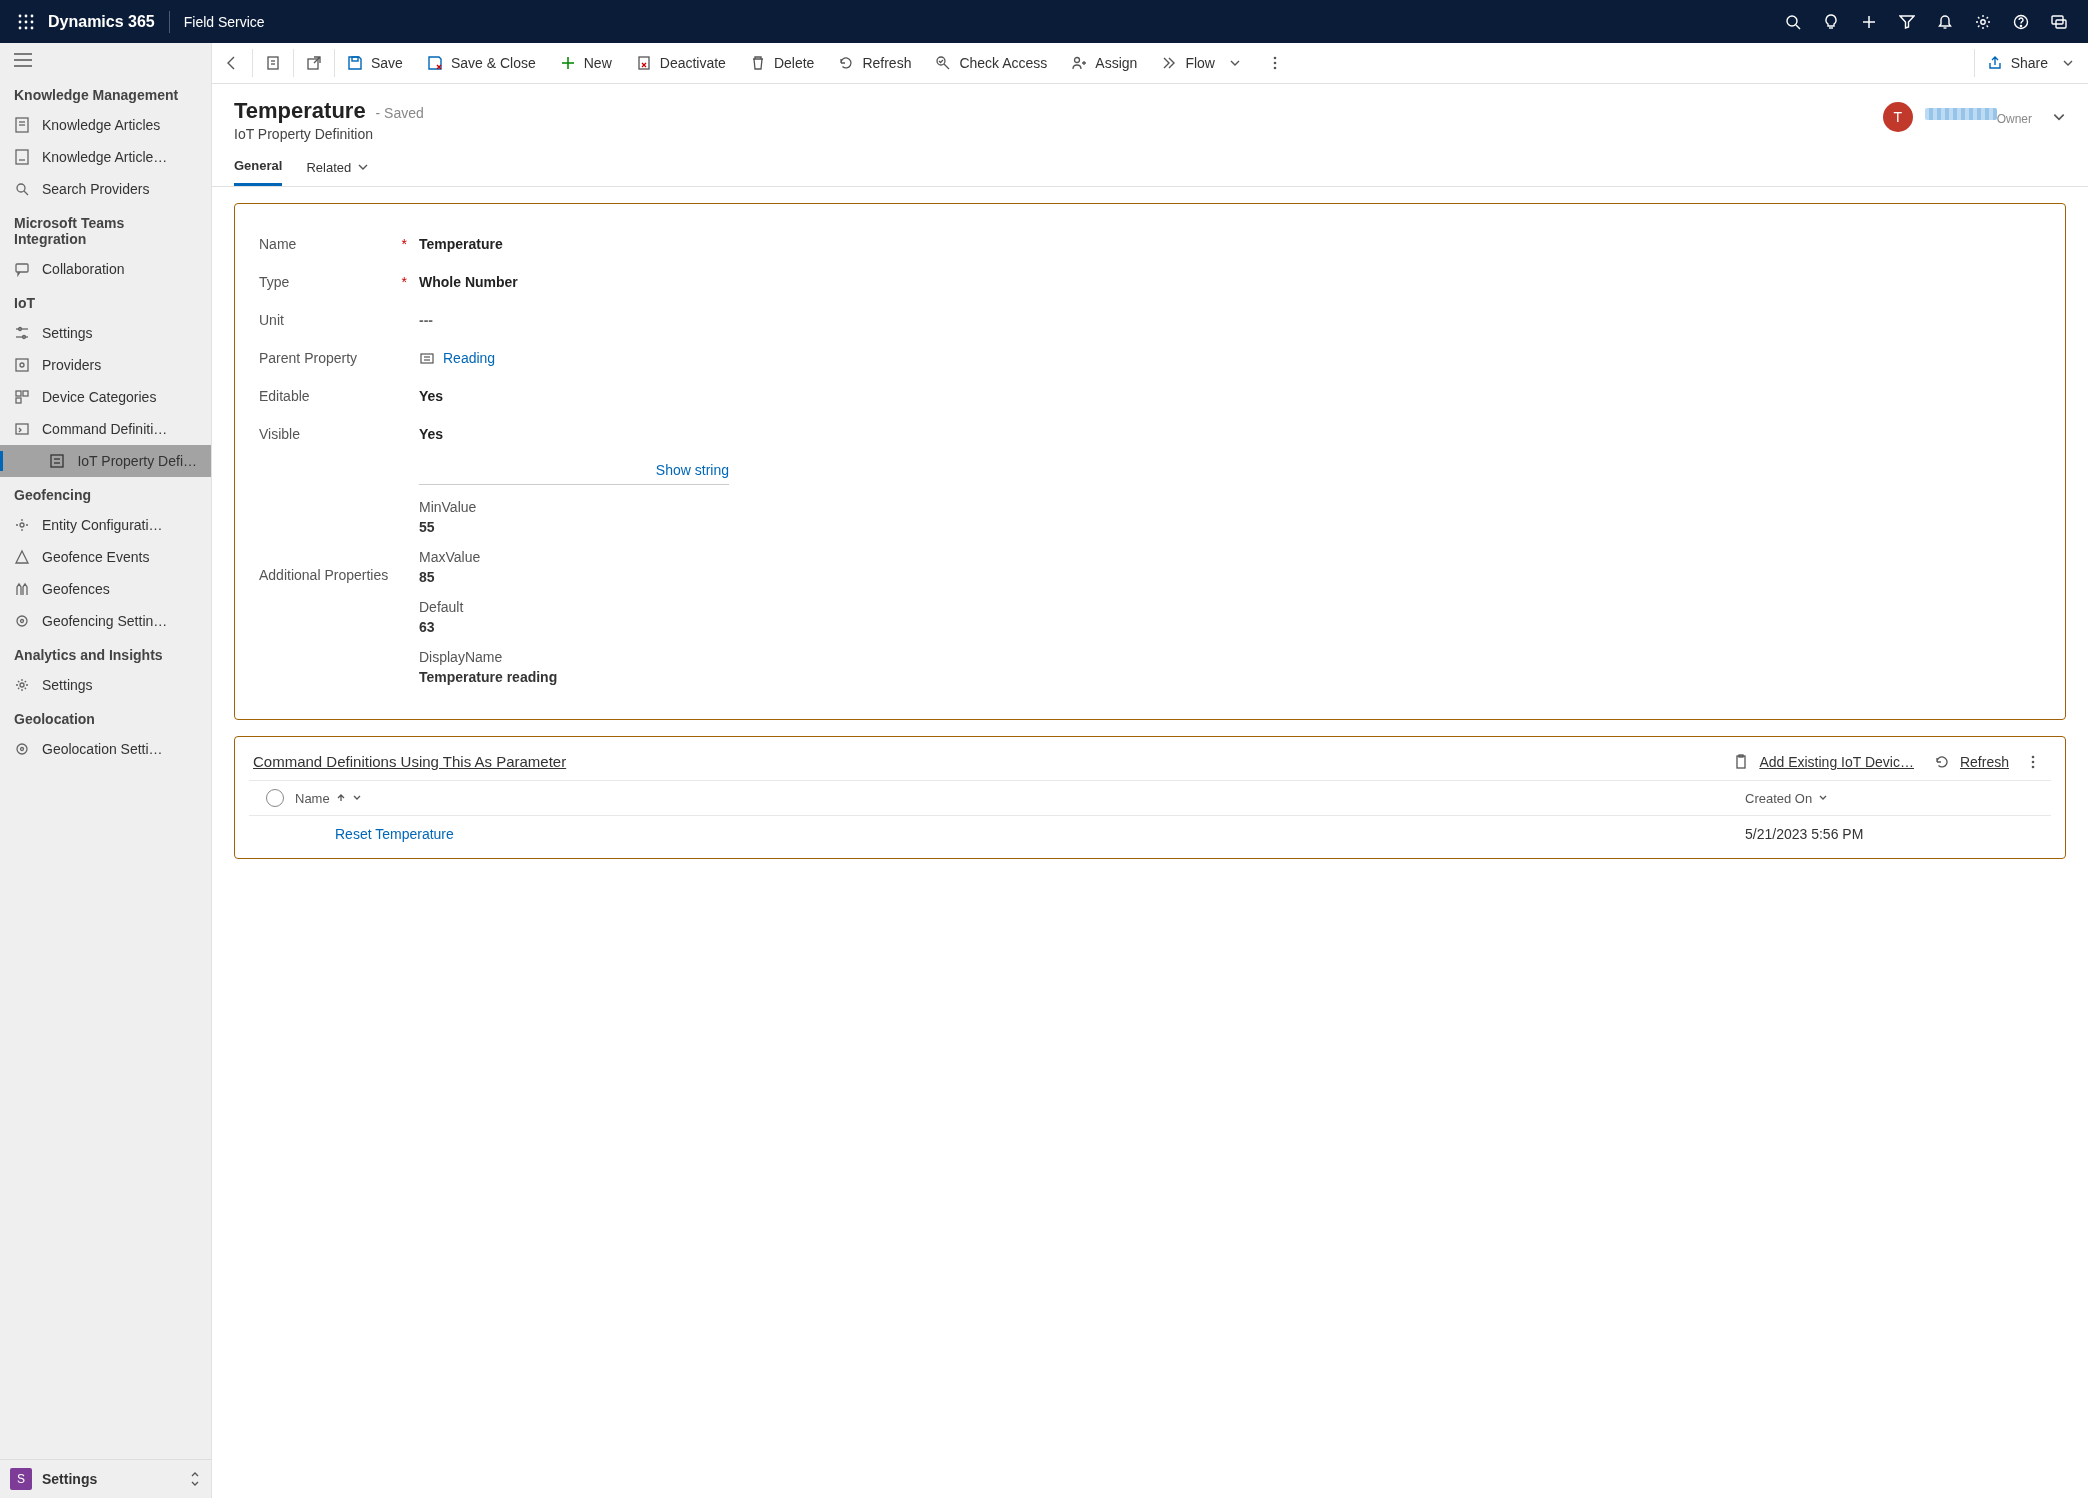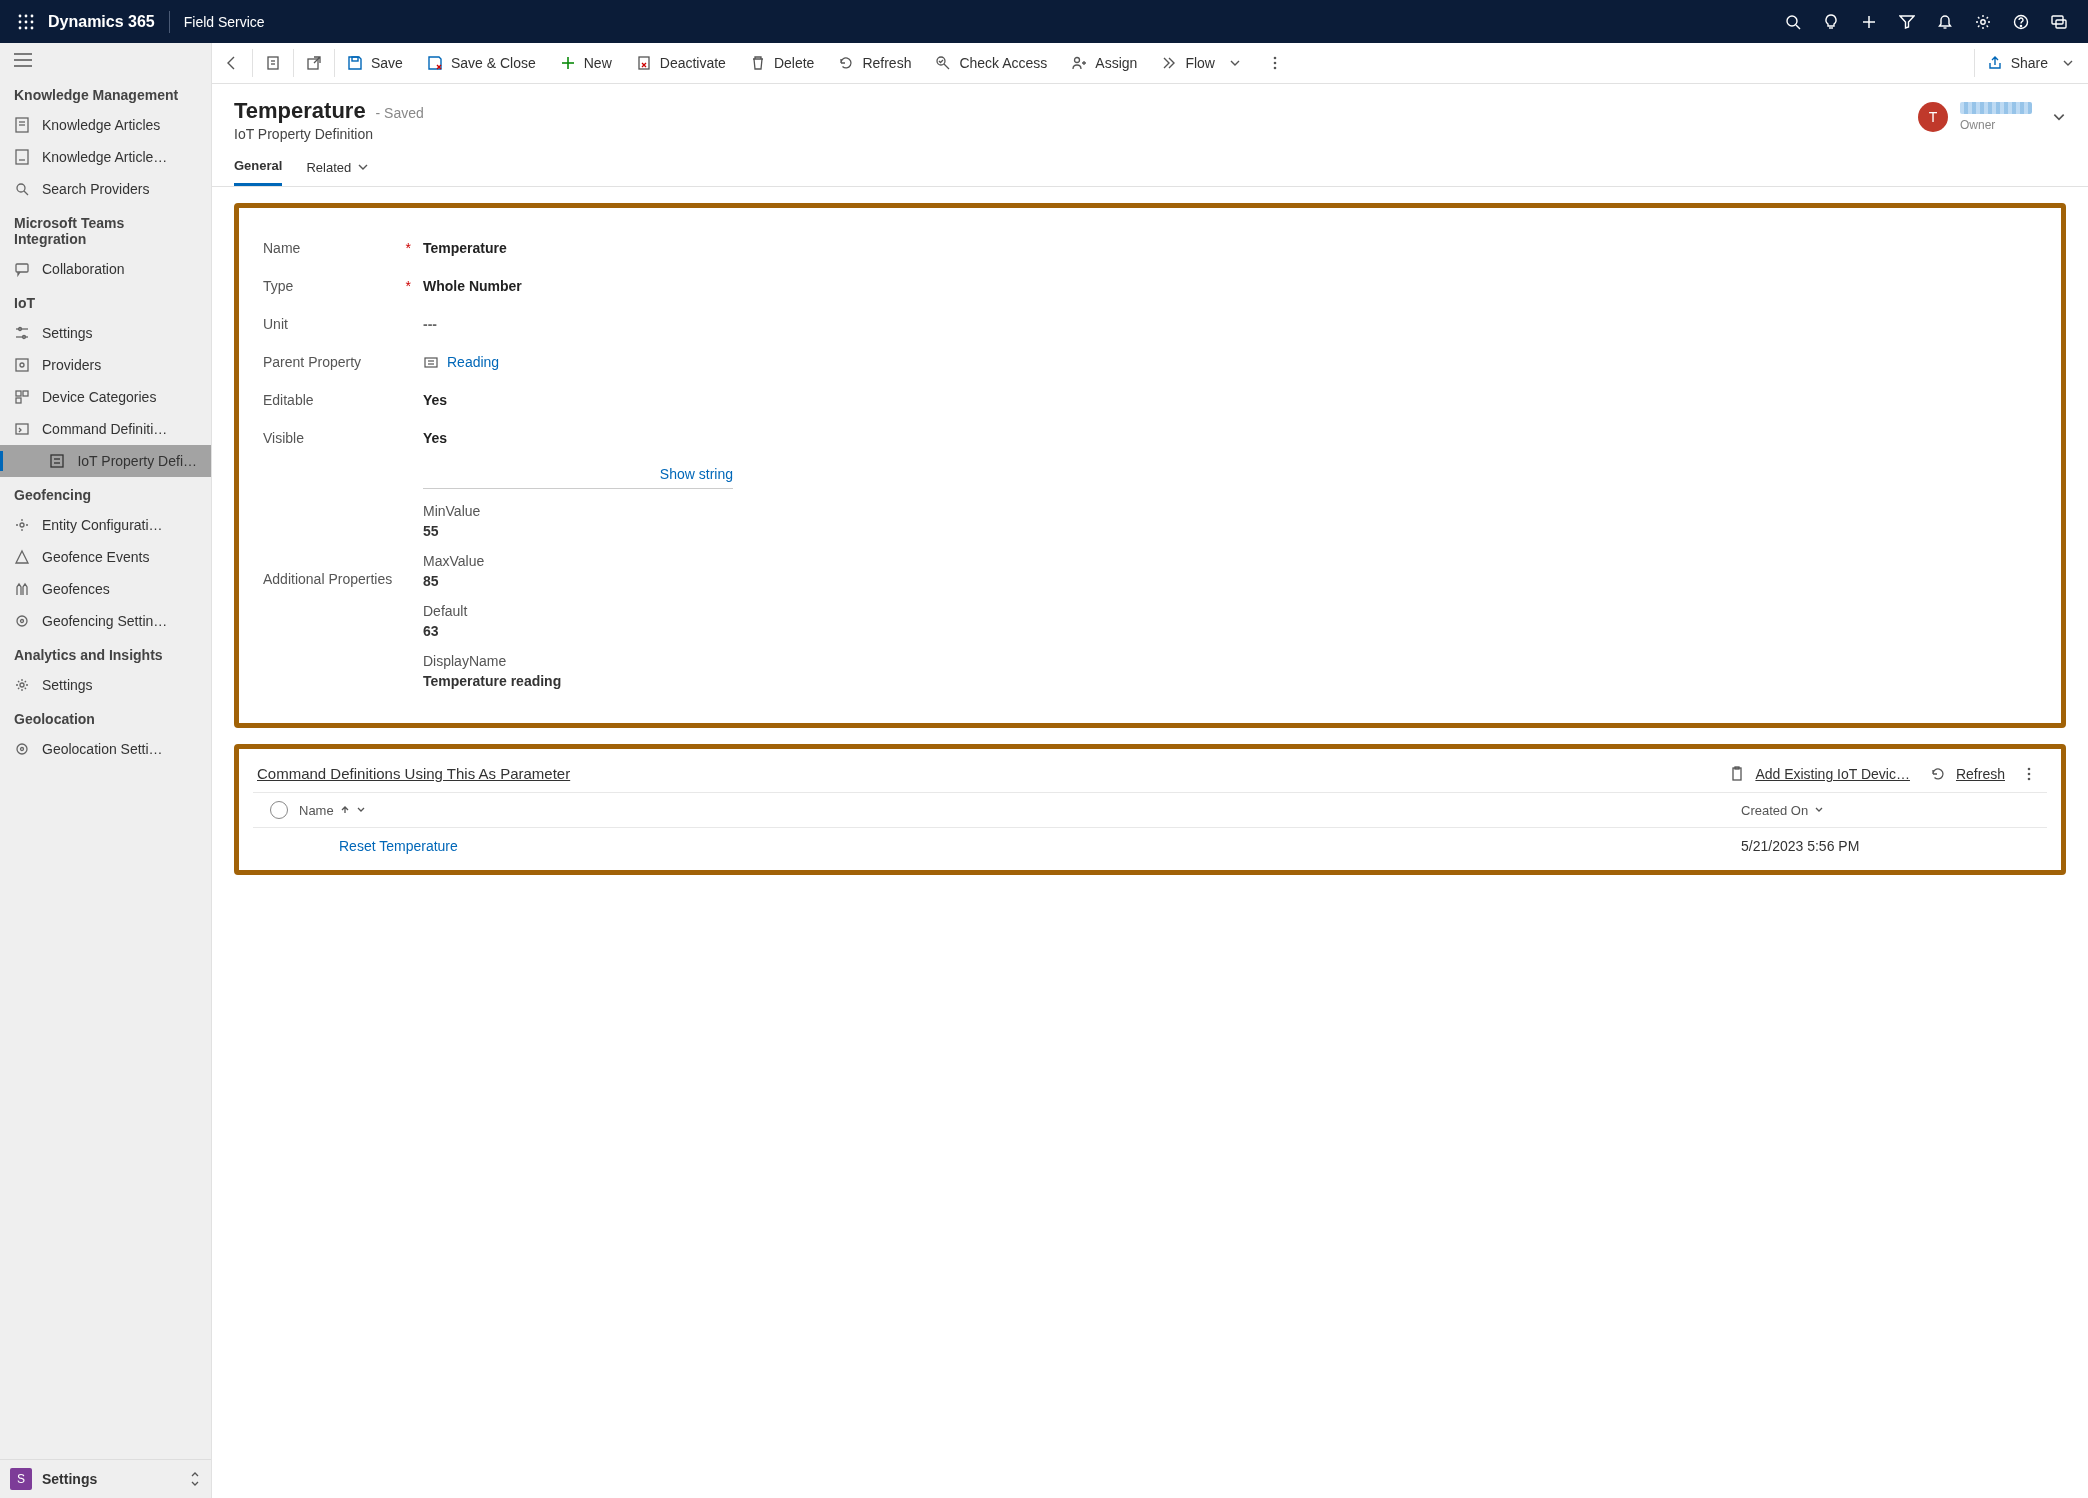--- a/index.html
+++ b/index.html
@@ -45,32 +45,32 @@
   
   
   .page-body { flex: 1; overflow-y: auto; padding: 0; }
   .page-head { display: flex; align-items: flex-start; padding: 14px 22px 0 22px; }
   .page-head-left { flex: 1; }
   .rec-title { font-size: 22px; font-weight: 600; color: #222; display: inline-block; }
   .saved-tag { font-size: 14px; color: #888; font-weight: 400; margin-left: 6px; }
   .rec-subtitle { font-size: 14px; color: #444; margin-top: 2px; }
   .owner-block { display: flex; align-items: center; gap: 12px; margin-top: 4px; }
   .avatar { width: 30px; height: 30px; border-radius: 50%; background: #c0392b; color: #fff; font-size: 14px; display: flex; align-items: center; justify-content: center; }
-  .owner-text { display: flex; flex-direction: column; }
+  .owner-text { display: flex; }
   .owner-name-blur { width: 72px; height: 12px; background: repeating-linear-gradient(90deg,#b6d6f2 0 4px,#8bbde6 4px 8px); opacity: .9; border-radius: 2px; }
   .owner-label { font-size: 12px; color: #888; margin-top: 4px; }
   .owner-caret { margin-left: 8px; cursor: pointer; }
   
   
   .tabs { display: flex; gap: 24px; padding: 16px 22px 0 22px; border-bottom: 1px solid #e1e1e1; }
   .tab { padding-bottom: 10px; cursor: pointer; color: #333; font-size: 13px; display: flex; align-items: center; gap: 6px; }
   .tab.active { font-weight: 600; border-bottom: 3px solid #0067b8; }
   
   
-  .card { border: 5px solid #a16207; border-radius: 4px; margin: 16px 22px; padding: 20px 24px 24px; background: #fff; }
+  .card { border: 1px solid #a16207; border-radius: 4px; margin: 16px 22px; padding: 20px 24px 24px; background: #fff; }
   .form-row { display: flex; padding: 10px 0; align-items: flex-start; }
   .form-label { width: 160px; color: #555; font-size: 14px; padding-top: 2px; display: flex; align-items: flex-start; }
   .req { color: #c00; margin-left: auto; margin-right: 12px; }
   .form-val { font-weight: 600; color: #222; font-size: 14px; padding-top: 2px; }
   .form-val.link { color: #0067b8; font-weight: 400; display: flex; align-items: center; gap: 8px; cursor: pointer; }
   .form-val.muted { color: #666; }
   .addl-header { display:flex; align-items:center; border-bottom:1px solid #ccc; padding-bottom:6px; width:310px; }
   .show-string { color: #0067b8; cursor: pointer; margin-left:auto; }
   .prop-block { margin-top: 14px; }
   .prop-key { color: #555; margin-bottom: 4px; }

